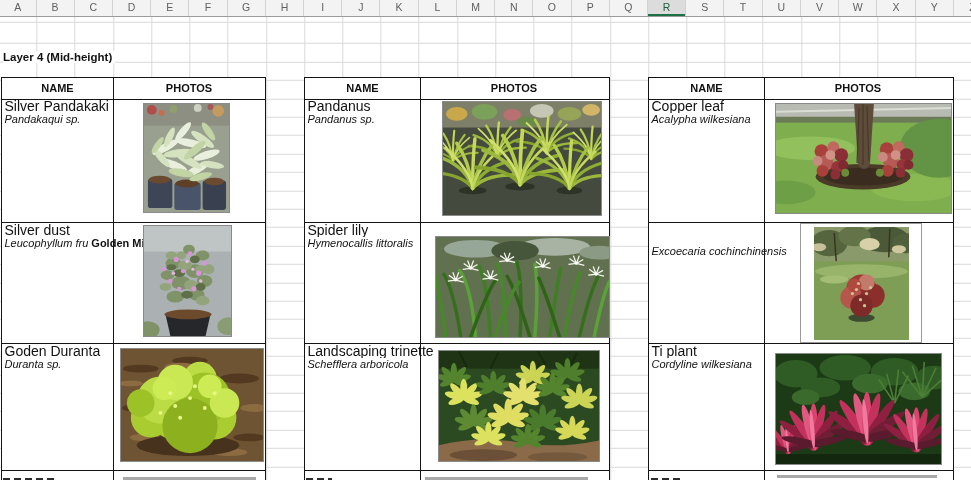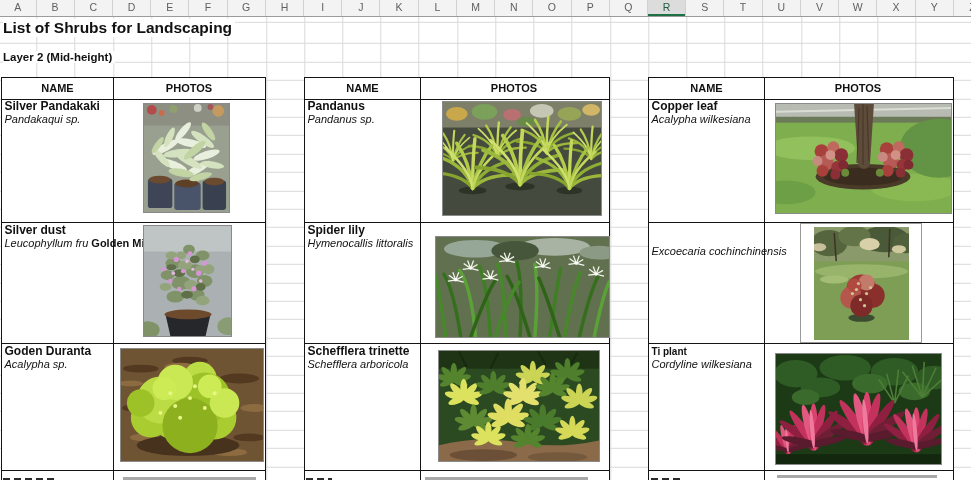--- a/index.html
+++ b/index.html
@@ -21,26 +21,26 @@
   .cellText{position:absolute;background:#fff;white-space:nowrap}
   #title{left:3px;top:19px;font-size:15.5px;font-weight:bold;padding-right:3px}
   #section{left:3px;top:51px;font-size:11.5px;font-weight:bold;padding-right:3px}
   
   .tbl{position:absolute;top:77px;height:410px;background:#fff;
        border:1.5px solid #141414;box-sizing:border-box}
   .hdr{position:absolute;top:0;height:21px;font-weight:bold;font-size:11px;
        text-align:center;line-height:21px}
   .hline{position:absolute;left:0;right:0;border-top:1.5px solid #141414}
   .vline{position:absolute;top:0;bottom:0;border-left:1.5px solid #141414}
-  .nmline{position:absolute;left:0.5px;padding-left:2px;font-size:12px;font-weight:bold;
+  .nmline{position:absolute;left:0.5px;padding-left:2px;font-size:14px;font-weight:normal;
           white-space:nowrap;overflow:hidden;line-height:13px}
   .sciline{position:absolute;left:0.5px;padding-left:2px;font-size:11px;font-style:italic;
            white-space:nowrap;overflow:hidden;line-height:13px}
   .sciline .extra{font-style:normal;font-weight:bold}
-  .nmline.reg{font-weight:bold;font-size:10px}
+  .nmline.reg{font-weight:normal;font-size:14px}
   
   .photo{position:absolute;border:1px solid #8a8a8a;background:#fff;box-sizing:border-box}
   .photo svg,.inner svg{display:block;width:100%;height:100%}
   .frame{position:absolute;background:#fff;border:1px solid #9a9a9a;box-sizing:border-box}
   .inner{position:absolute;left:13px;top:3px;width:95px;height:113px}
   
   .smudge{position:absolute;height:2.5px;
           background:repeating-linear-gradient(to right,#2b2b2b 0 7px,transparent 7px 11px)}
   .gstrip{position:absolute;height:3px;background:#a8a8a8}
 </style>
@@ -73,52 +73,51 @@
     <div class="col">U</div>
     <div class="col">V</div>
     <div class="col">W</div>
     <div class="col">X</div>
     <div class="col">Y</div>
     <div class="col">Z</div>
   </div>
 
   <div id="grid"></div>
 
-  <div class="cellText" id="title">List of Shrubs for Landscaping</div>
-  <div class="cellText" id="section">Layer 2 (Mid-height)</div>
+  <div class="cellText" id="section">Layer 4 (Mid-height)</div>
 
   <div class="tbl" style="left:1px;width:265px">
     <div class="hdr" style="left:0;width:111px">NAME</div>
     <div class="hdr" style="left:111px;width:152px">PHOTOS</div>
     <div class="hline" style="top:20.5px"></div>
     <div class="hline" style="top:143.5px"></div>
     <div class="hline" style="top:264.5px"></div>
     <div class="hline" style="top:391.5px"></div>
     <div class="vline" style="left:111px"></div>
     <div class="nmline" style="top:22px;width:139px">Silver Pandakaki</div>
     <div class="sciline" style="top:35px;width:139px">Pandakaqui sp.</div>
     <div class="nmline" style="top:146px;width:139px">Silver dust</div>
     <div class="sciline" style="top:159px;width:139px"><span>Leucophyllum fru</span> <span class="extra">Golden Miagos</span></div>
     <div class="nmline" style="top:267px;width:115px">Goden Duranta</div>
-    <div class="sciline" style="top:280px;width:115px">Acalypha sp.</div>
+    <div class="sciline" style="top:280px;width:115px">Duranta sp.</div>
   </div>
 
   <div class="tbl" style="left:304px;width:306px">
     <div class="hdr" style="left:0;width:115px">NAME</div>
     <div class="hdr" style="left:115px;width:188px">PHOTOS</div>
     <div class="hline" style="top:20.5px"></div>
     <div class="hline" style="top:143.5px"></div>
     <div class="hline" style="top:264.5px"></div>
     <div class="hline" style="top:391.5px"></div>
     <div class="vline" style="left:115px"></div>
     <div class="nmline" style="top:22px;width:132px">Pandanus</div>
     <div class="sciline" style="top:35px;width:132px">Pandanus sp.</div>
     <div class="nmline" style="top:146px;width:125px">Spider lily</div>
     <div class="sciline" style="top:159px;width:125px">Hymenocallis littoralis</div>
-    <div class="nmline" style="top:267px;width:128px">Schefflera trinette</div>
+    <div class="nmline" style="top:267px;width:128px">Landscaping trinette</div>
     <div class="sciline" style="top:280px;width:128px">Schefflera arboricola</div>
   </div>
 
   <div class="tbl" style="left:648px;width:306px">
     <div class="hdr" style="left:0;width:115px">NAME</div>
     <div class="hdr" style="left:115px;width:188px">PHOTOS</div>
     <div class="hline" style="top:20.5px"></div>
     <div class="hline" style="top:143.5px"></div>
     <div class="hline" style="top:264.5px"></div>
     <div class="hline" style="top:391.5px"></div>

